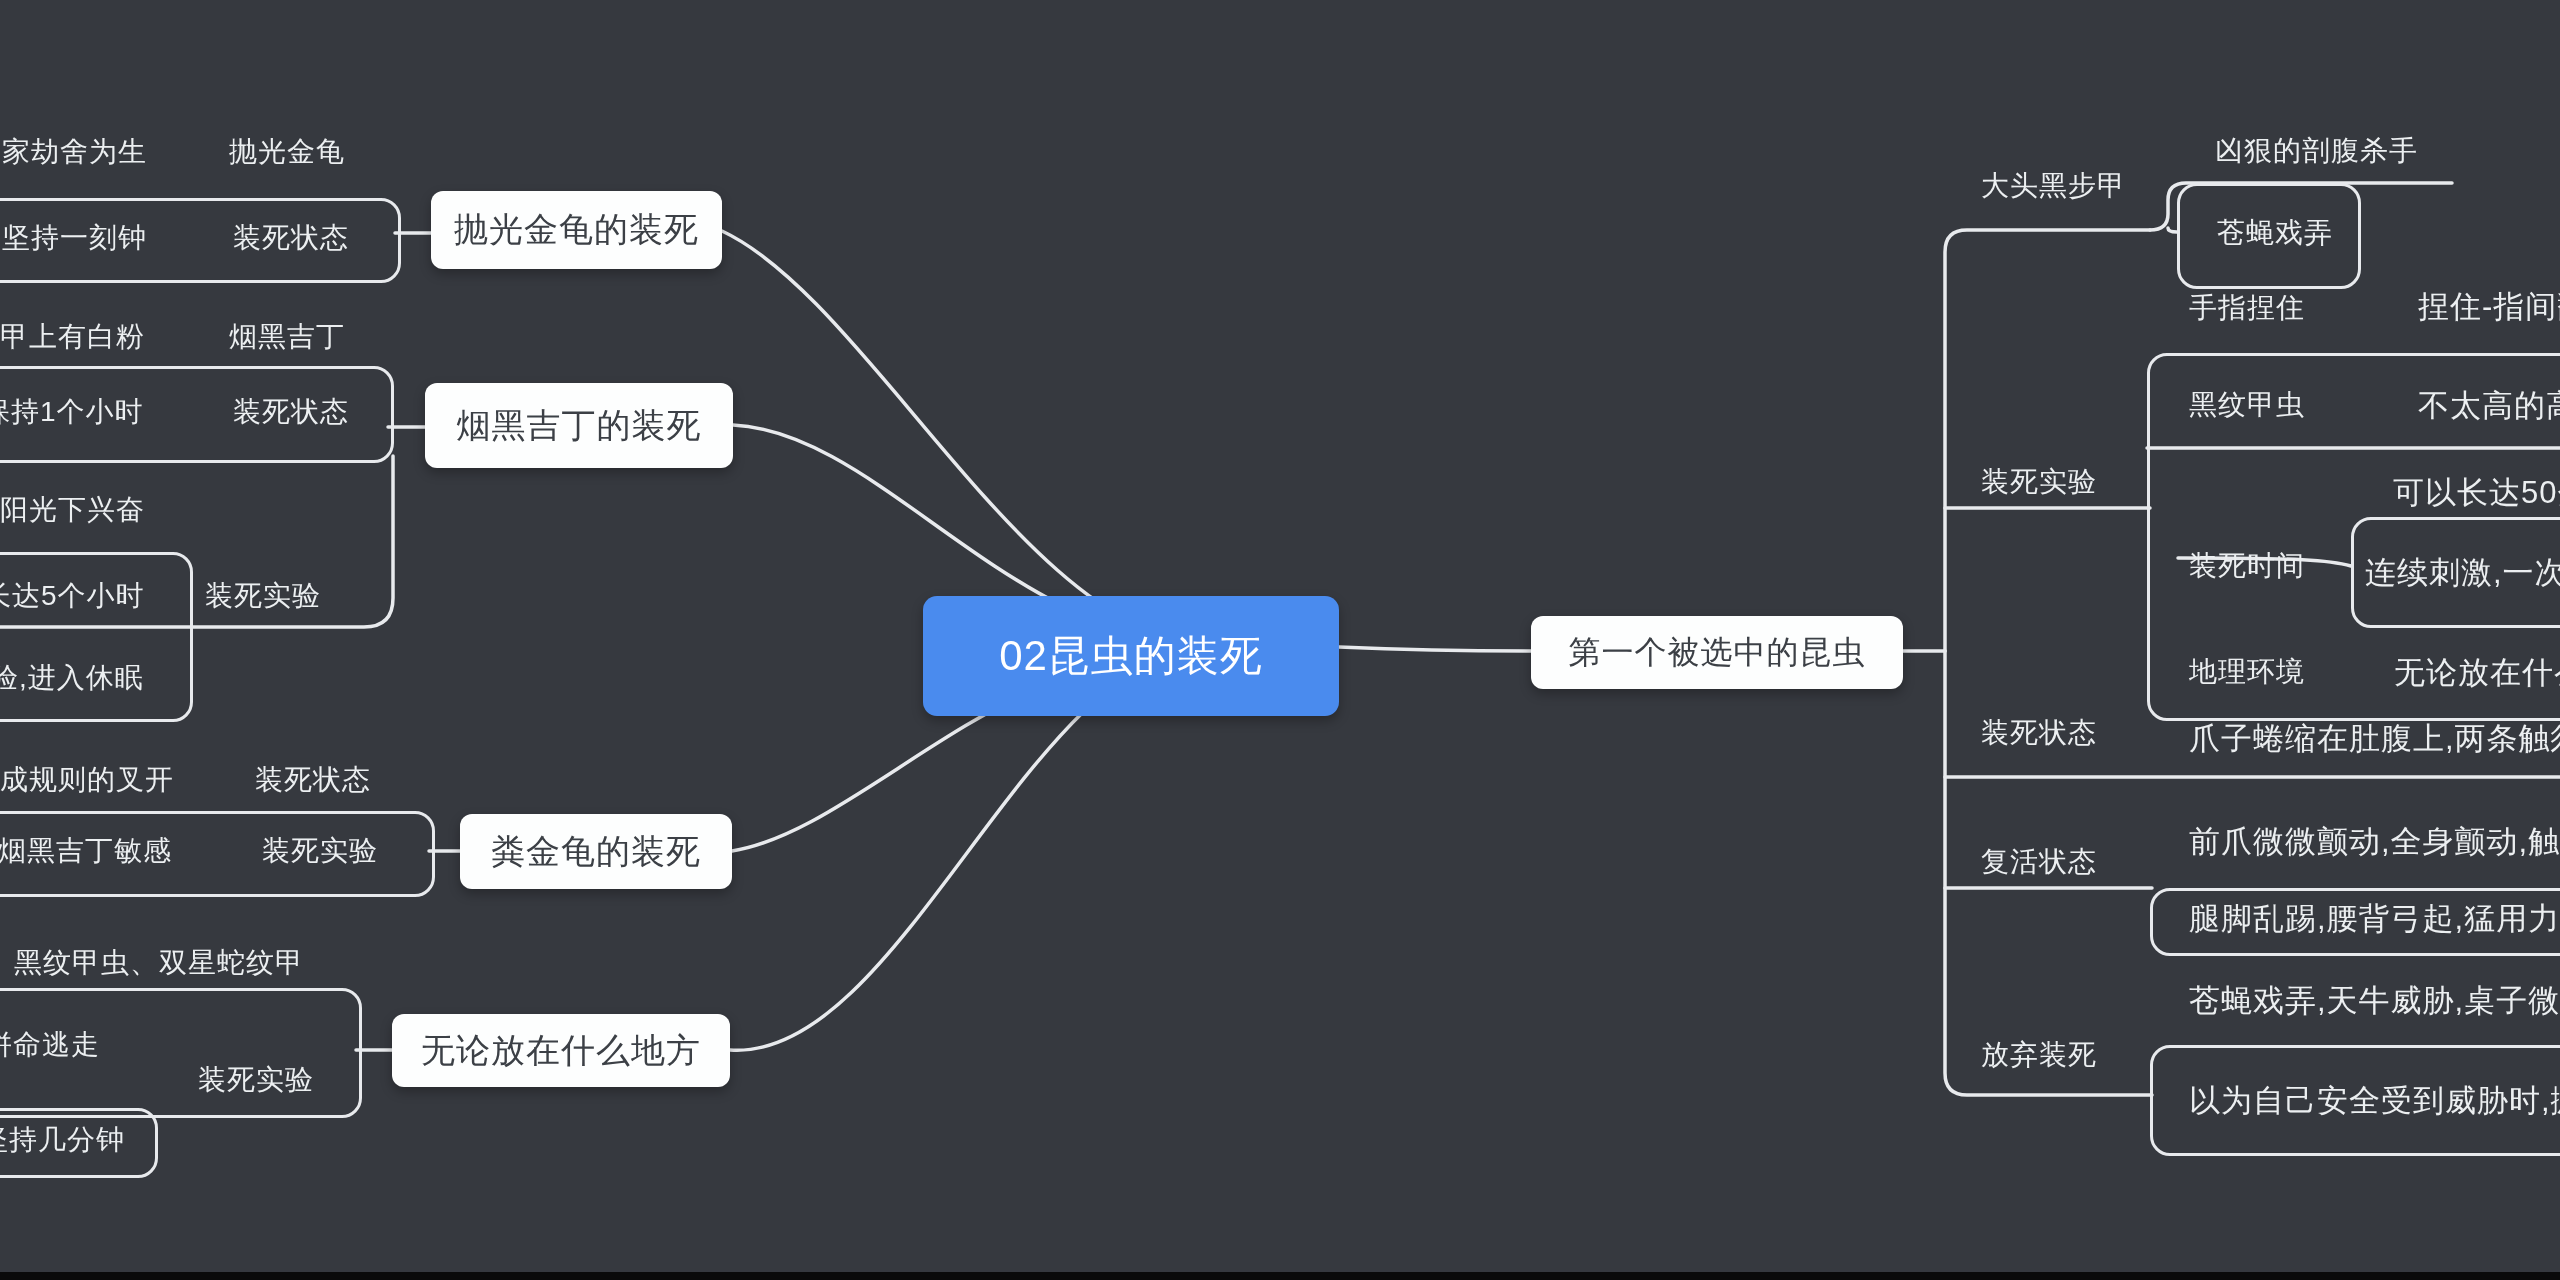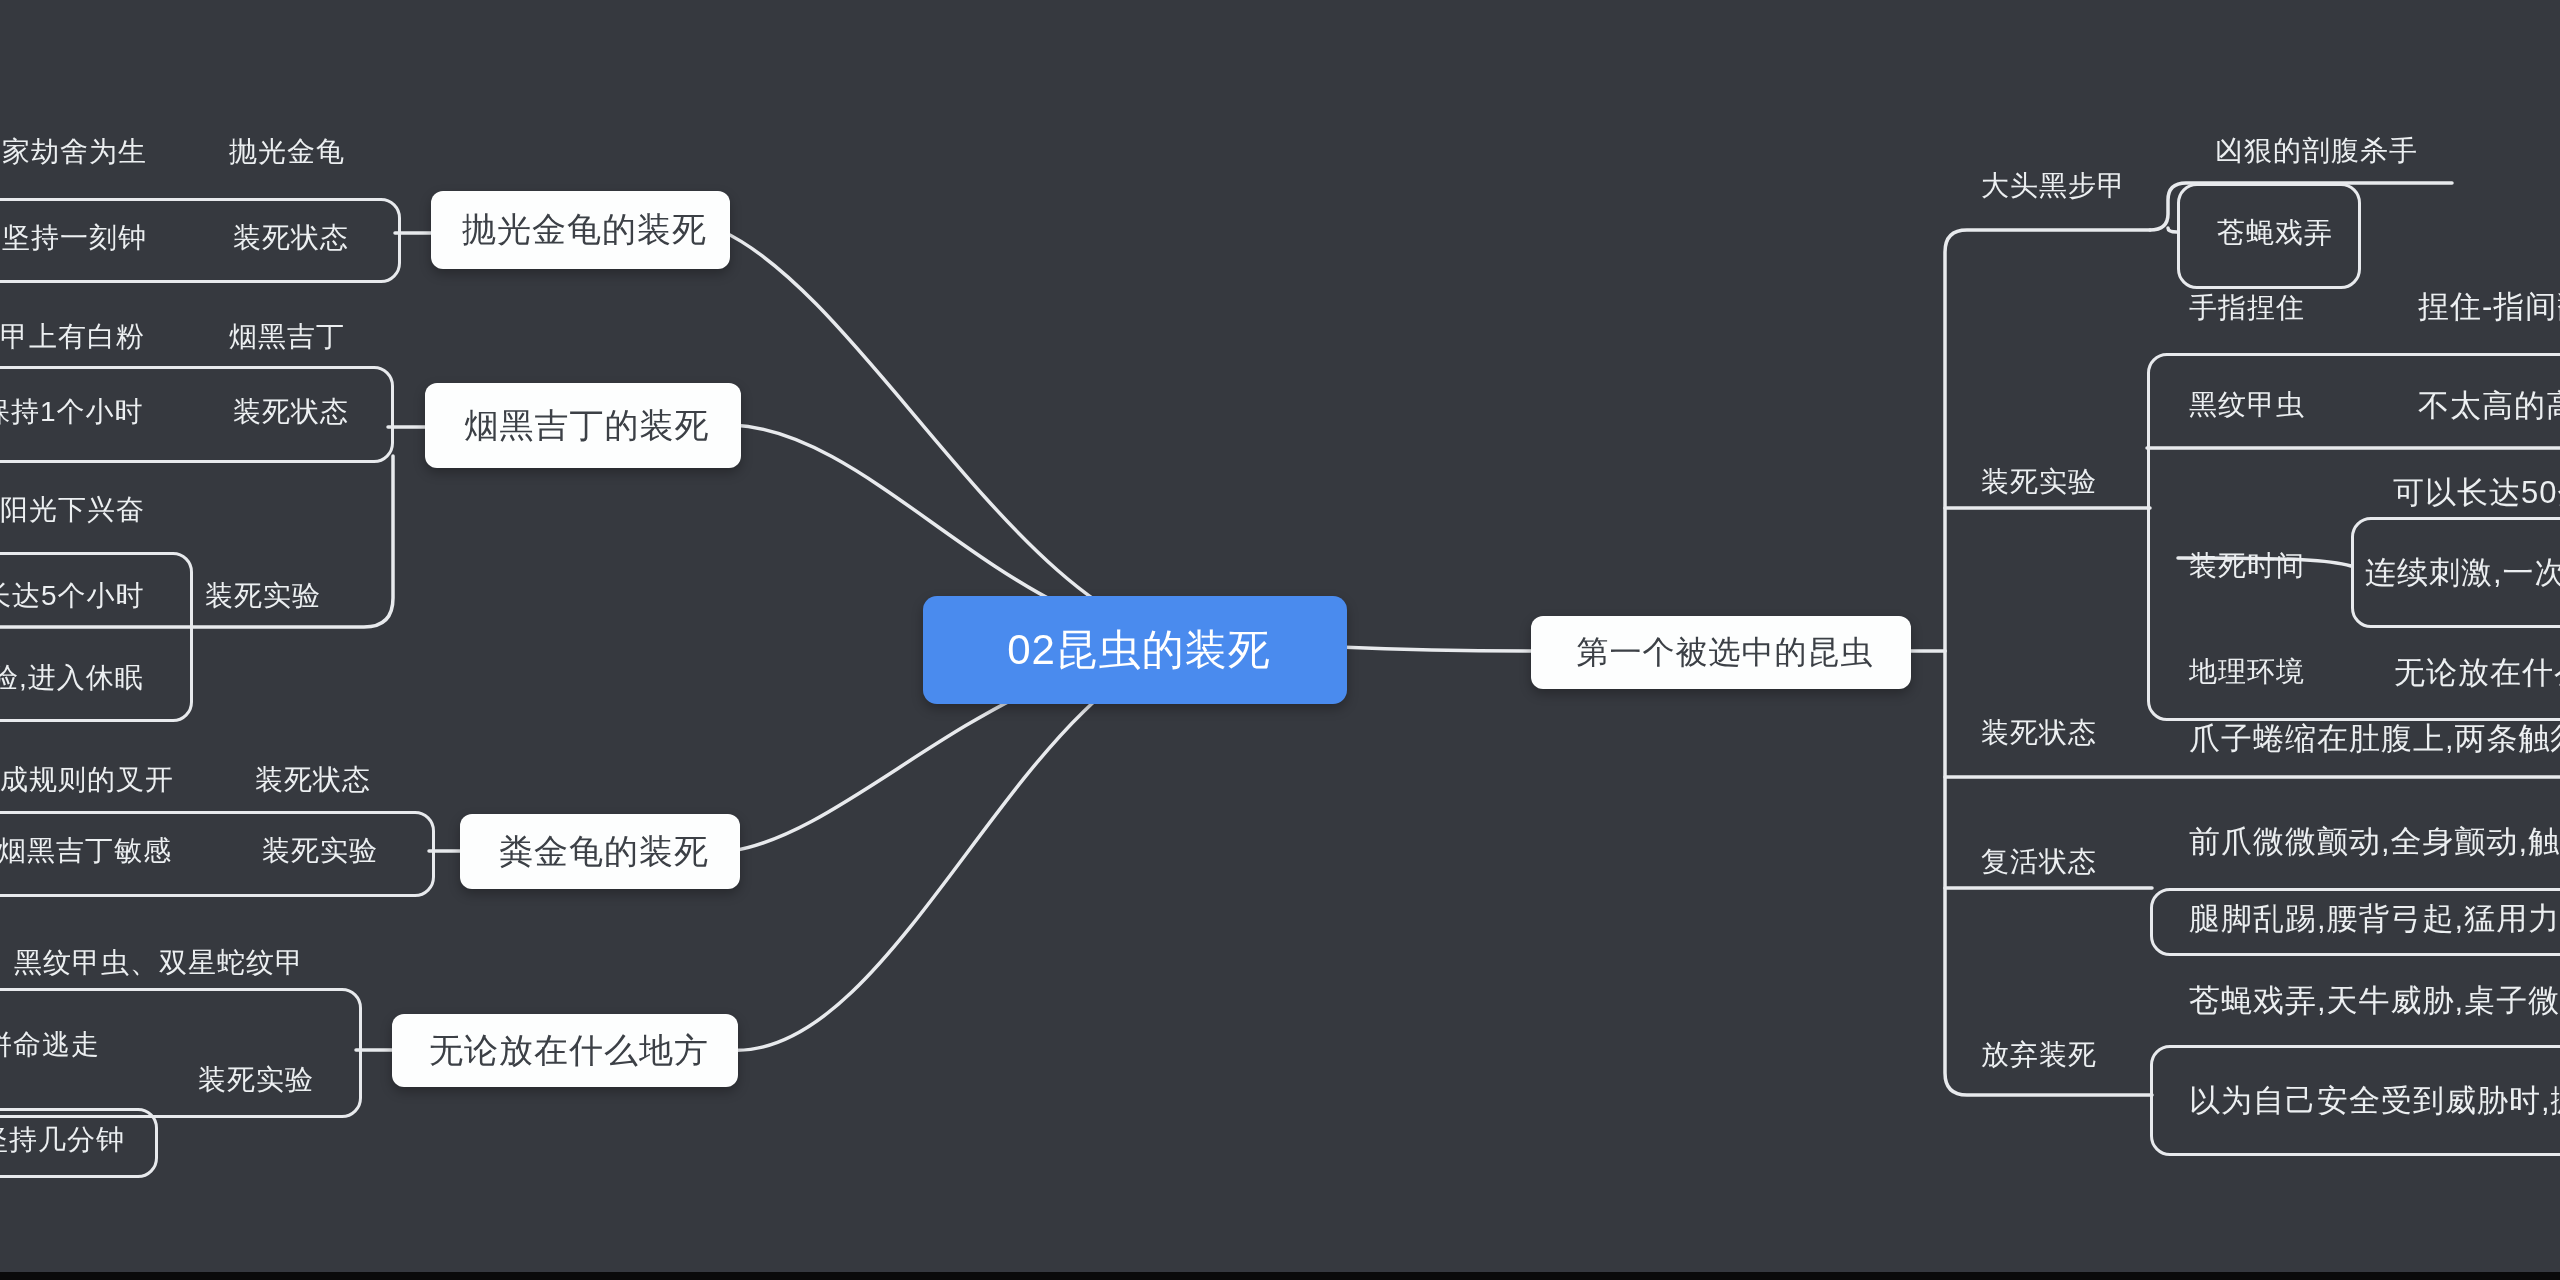--- a/index.html
+++ b/index.html
@@ -5,21 +5,21 @@
   html,body{margin:0;padding:0;background:#36393f;}
   #canvas{position:relative;width:2560px;height:1280px;overflow:hidden;
           background:#36393f;font-family:"Liberation Sans","DejaVu Sans",sans-serif;}
   #wires{position:absolute;left:0;top:0;z-index:1;}
   .lbl{position:absolute;z-index:3;color:#eceff1;font-size:28px;line-height:1;
        white-space:nowrap;transform:translateY(-50%);letter-spacing:1px;}
   .lbl.small{font-size:31px;}
   .obox{position:absolute;z-index:2;border:3.5px solid #e8eaed;border-radius:20px;background:transparent;}
   .wbox{position:absolute;z-index:4;background:#fdfefe;border-radius:12px;color:#3c4046;
         display:flex;align-items:center;justify-content:center;font-size:34px;font-weight:500;
-        white-space:nowrap;box-shadow:0 5px 12px rgba(0,0,0,.28);letter-spacing:1px;padding-left:8px;}
+        white-space:nowrap;box-shadow:0 5px 12px rgba(0,0,0,.28);letter-spacing:1px;}
   .root{background:#4a8bee;color:#ffffff;font-size:42px;border-radius:14px;font-weight:500;}
   #bottom-bar{position:absolute;left:0;top:1272px;width:2560px;height:8px;background:#0a0a0a;z-index:5;}
 </style>
 </head>
 <body>
 
 <div id="canvas">
 
   <svg id="wires" width="2560" height="1280" viewBox="0 0 2560 1280" fill="none" stroke="#e8eaed" stroke-width="3.5" stroke-linecap="round">
 
@@ -55,21 +55,21 @@
   <div class="obox" style="left:-60px;top:552px;width:247px;height:164px"></div>
   <div class="obox" style="left:-60px;top:811px;width:489px;height:80px"></div>
   <div class="obox" style="left:-60px;top:988px;width:416px;height:124px"></div>
   <div class="obox" style="left:-60px;top:1108px;width:212px;height:64px"></div>
   <div class="obox" style="left:2177px;top:183px;width:178px;height:100px"></div>
   <div class="obox" style="left:2147px;top:353px;width:473px;height:362px"></div>
   <div class="obox" style="left:2351px;top:517px;width:269px;height:105px"></div>
   <div class="obox" style="left:2150px;top:888px;width:470px;height:62px"></div>
   <div class="obox" style="left:2150px;top:1045px;width:470px;height:105px"></div>
 
-  <div class="wbox root" style="left:923px;top:596px;width:416px;height:108px">02昆虫的装死</div>
+  <div class="wbox root" style="left:923px;top:596px;width:416px;height:120px">02昆虫的装死</div>
   <div class="wbox" style="left:431px;top:191px;width:291px;height:78px">抛光金龟的装死</div>
   <div class="wbox" style="left:460px;top:814px;width:272px;height:75px">粪金龟的装死</div>
   <div class="wbox" style="left:425px;top:383px;width:308px;height:85px">烟黑吉丁的装死</div>
   <div class="wbox" style="left:392px;top:1014px;width:338px;height:73px">无论放在什么地方</div>
   <div class="wbox" style="left:1531px;top:616px;width:372px;height:73px;font-size:32px">第一个被选中的昆虫</div>
 
   <div class="lbl" style="left:2px;top:152px">家劫舍为生</div>
   <div class="lbl" style="left:229px;top:152px">抛光金龟</div>
   <div class="lbl" style="left:2px;top:238px">坚持一刻钟</div>
   <div class="lbl" style="left:233px;top:238px">装死状态</div>

